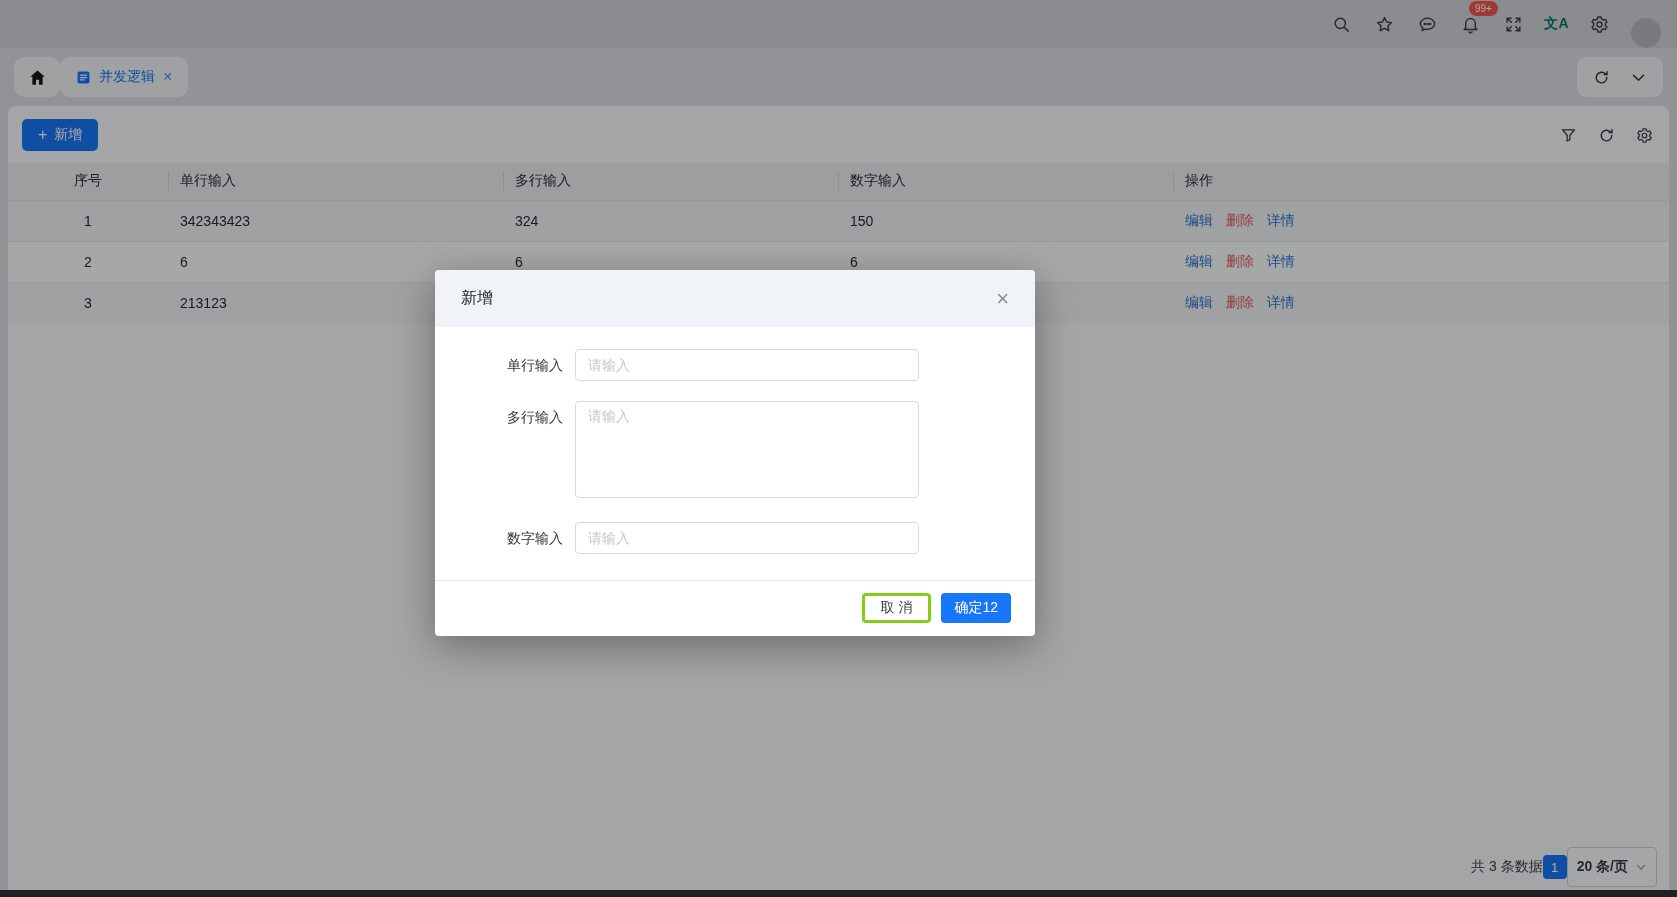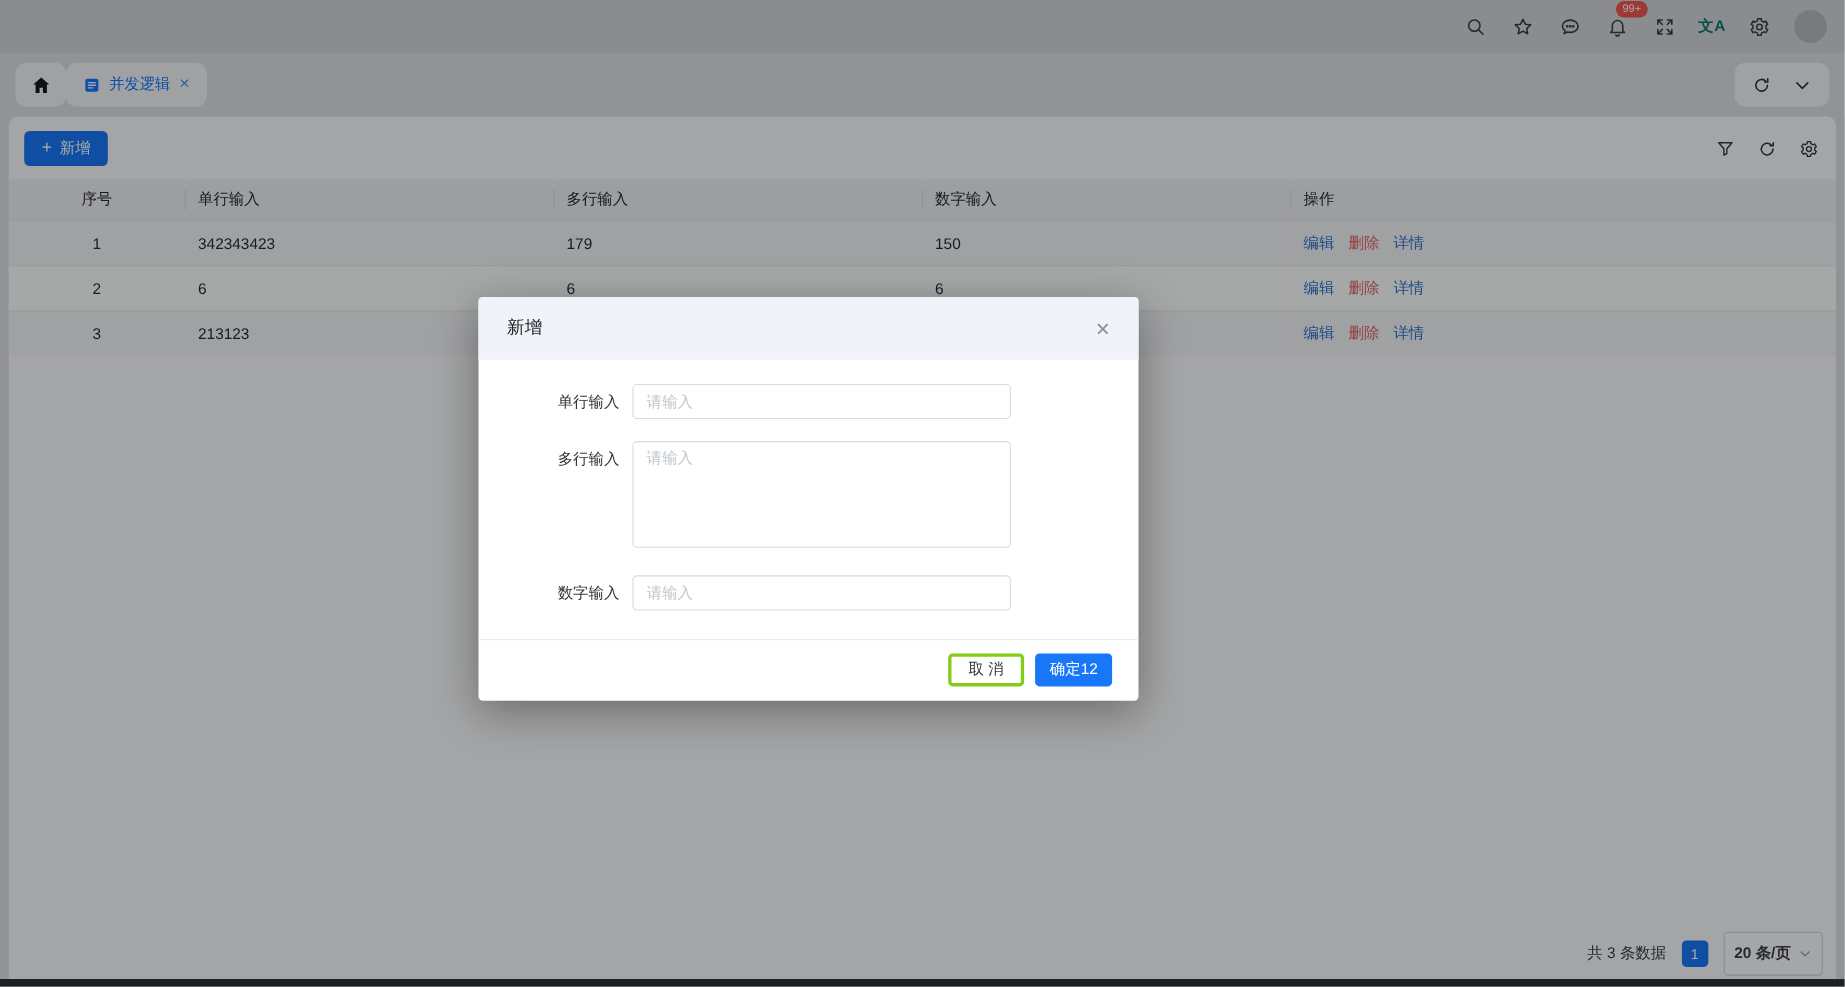--- a/index.html
+++ b/index.html
@@ -5,21 +5,21 @@
   * { box-sizing: border-box; }
   html,body { margin:0; padding:0; }
   body {
     width:1677px; height:897px; position:relative; overflow:hidden;
     background:#dde0e4; font-family:"Liberation Sans", sans-serif;
     -webkit-font-smoothing:antialiased;
   }
   svg { display:block; }
 
   
-  .navbar { height:48px; background:#d2d5da; display:flex; align-items:center;
+  .navbar { height:48px; background:#d2d5da; display:flex; align-items:flex-end;
             justify-content:flex-end; padding-right:10px; }
   .nav-icon { width:43px; height:48px; display:flex; align-items:center; justify-content:center;
               color:#3a3d42; position:relative; cursor:pointer; }
   .nav-icon svg { width:19px; height:19px; }
   .translate-glyph { font-size:14px; font-weight:bold; color:#0f766e; letter-spacing:0.5px; }
   .badge { position:absolute; top:1px; left:20px; background:#ef564f; color:#fff;
            font-size:10px; line-height:13px; padding:1px 6px; border-radius:9px; white-space:nowrap; }
   .avatar { width:30px; height:30px; border-radius:50%; background:#b7bbc0; margin:0 6px 0 10px; }
 
   
@@ -55,21 +55,21 @@
   tbody td { height:41px; border-top:1px solid #e7e9ec; padding:0 0 0 12px; }
   tbody td.col-index { text-align:center; padding:0; }
   tr.striped td { background:#f3f4f7; }
   tr.plain td   { background:#fcfdfe; }
   .link { margin-right:9px; cursor:pointer; }
   .link-edit, .link-detail { color:#2f74d0; }
   .link-delete { color:#e25f5f; }
 
   
   .pagination { margin-top:auto; display:flex; align-items:center; justify-content:flex-end;
-                gap:14px; height:46px; padding:0 12px; font-size:14px; color:#3a3e44; }
+                height:46px; padding:0 12px; font-size:14px; color:#3a3e44; }
   .page-box { width:24px; height:24px; background:#1777f8; color:#fff; border-radius:4px;
               display:flex; align-items:center; justify-content:center; font-size:13px; cursor:pointer; }
   .size-select { height:40px; border:1px solid #cfd3d8; border-radius:4px; display:flex;
                  align-items:center; gap:7px; padding:18px 9px; background:#fbfcfe; cursor:pointer;font-weight:bold; }
   .size-select svg { width:12px; height:12px; color:#9aa0a8; }
 
   .bottom-strip { position:absolute; left:0; right:0; bottom:0; height:7px; background:#2e3134; }
 
   
   .overlay { position:absolute; inset:0; background:rgba(0,0,0,0.34); z-index:40; }
@@ -215,21 +215,21 @@
         <th class="col-a">单行输入</th>
         <th class="col-b">多行输入</th>
         <th class="col-c">数字输入</th>
         <th>操作</th>
       </tr>
     </thead>
     <tbody>
       <tr class="striped">
         <td class="col-index">1</td>
         <td>342343423</td>
-        <td>179</td>
+        <td>324</td>
         <td>150</td>
         <td>
           <span class="link link-edit">编辑</span>
           <span class="link link-delete">删除</span>
           <span class="link link-detail">详情</span>
         </td>
       </tr>
       <tr class="plain">
         <td class="col-index">2</td>
         <td>6</td>

